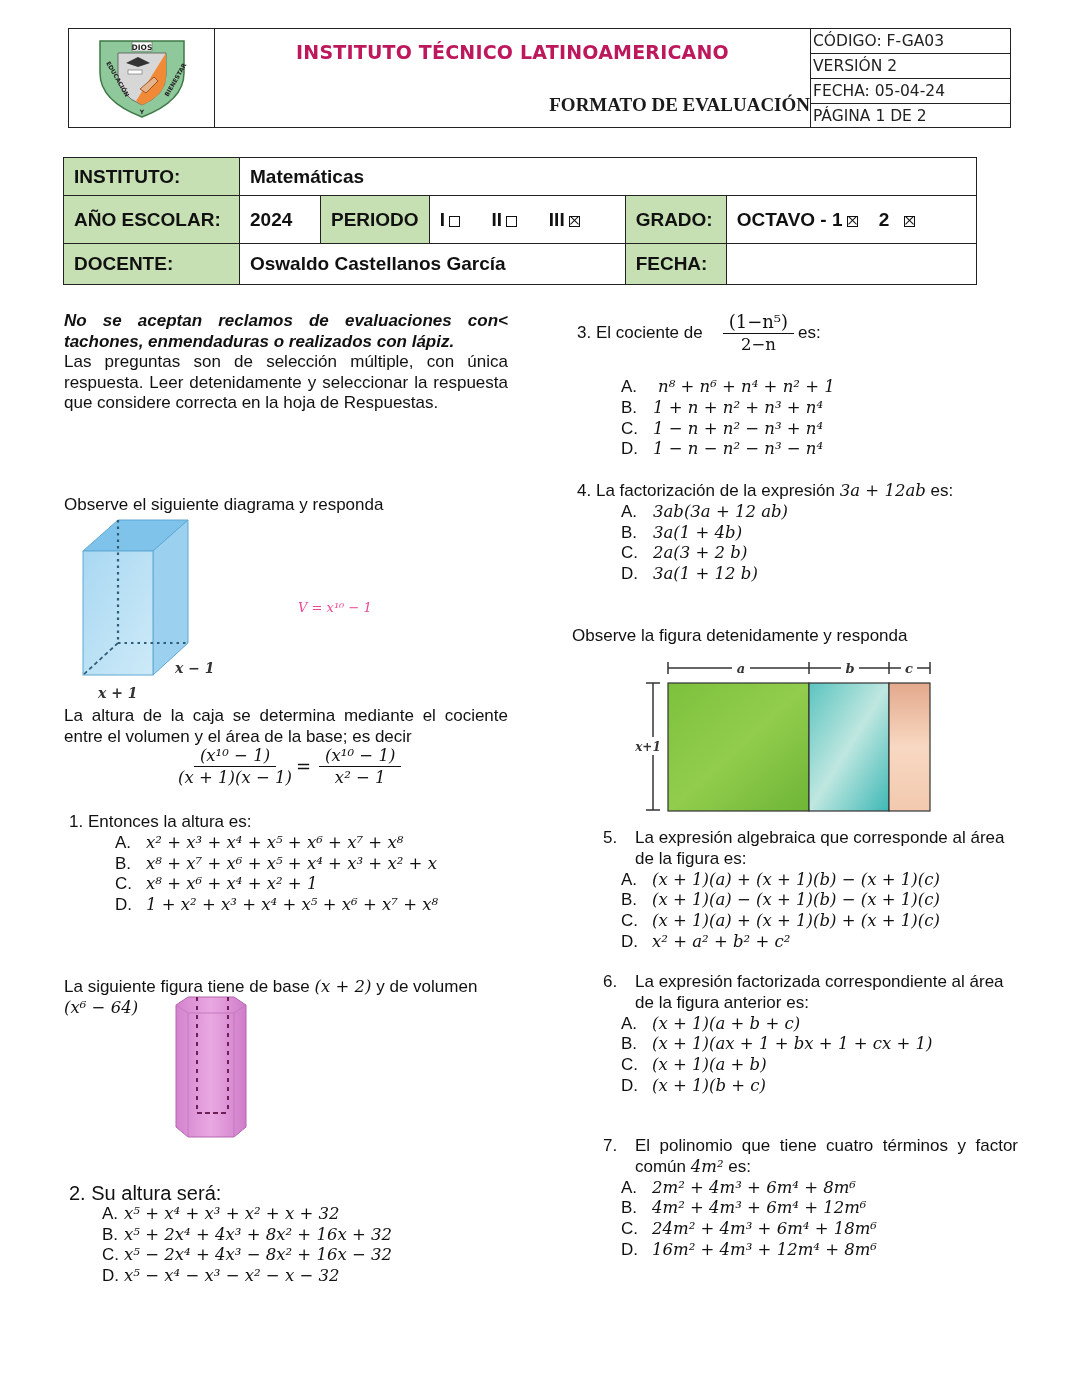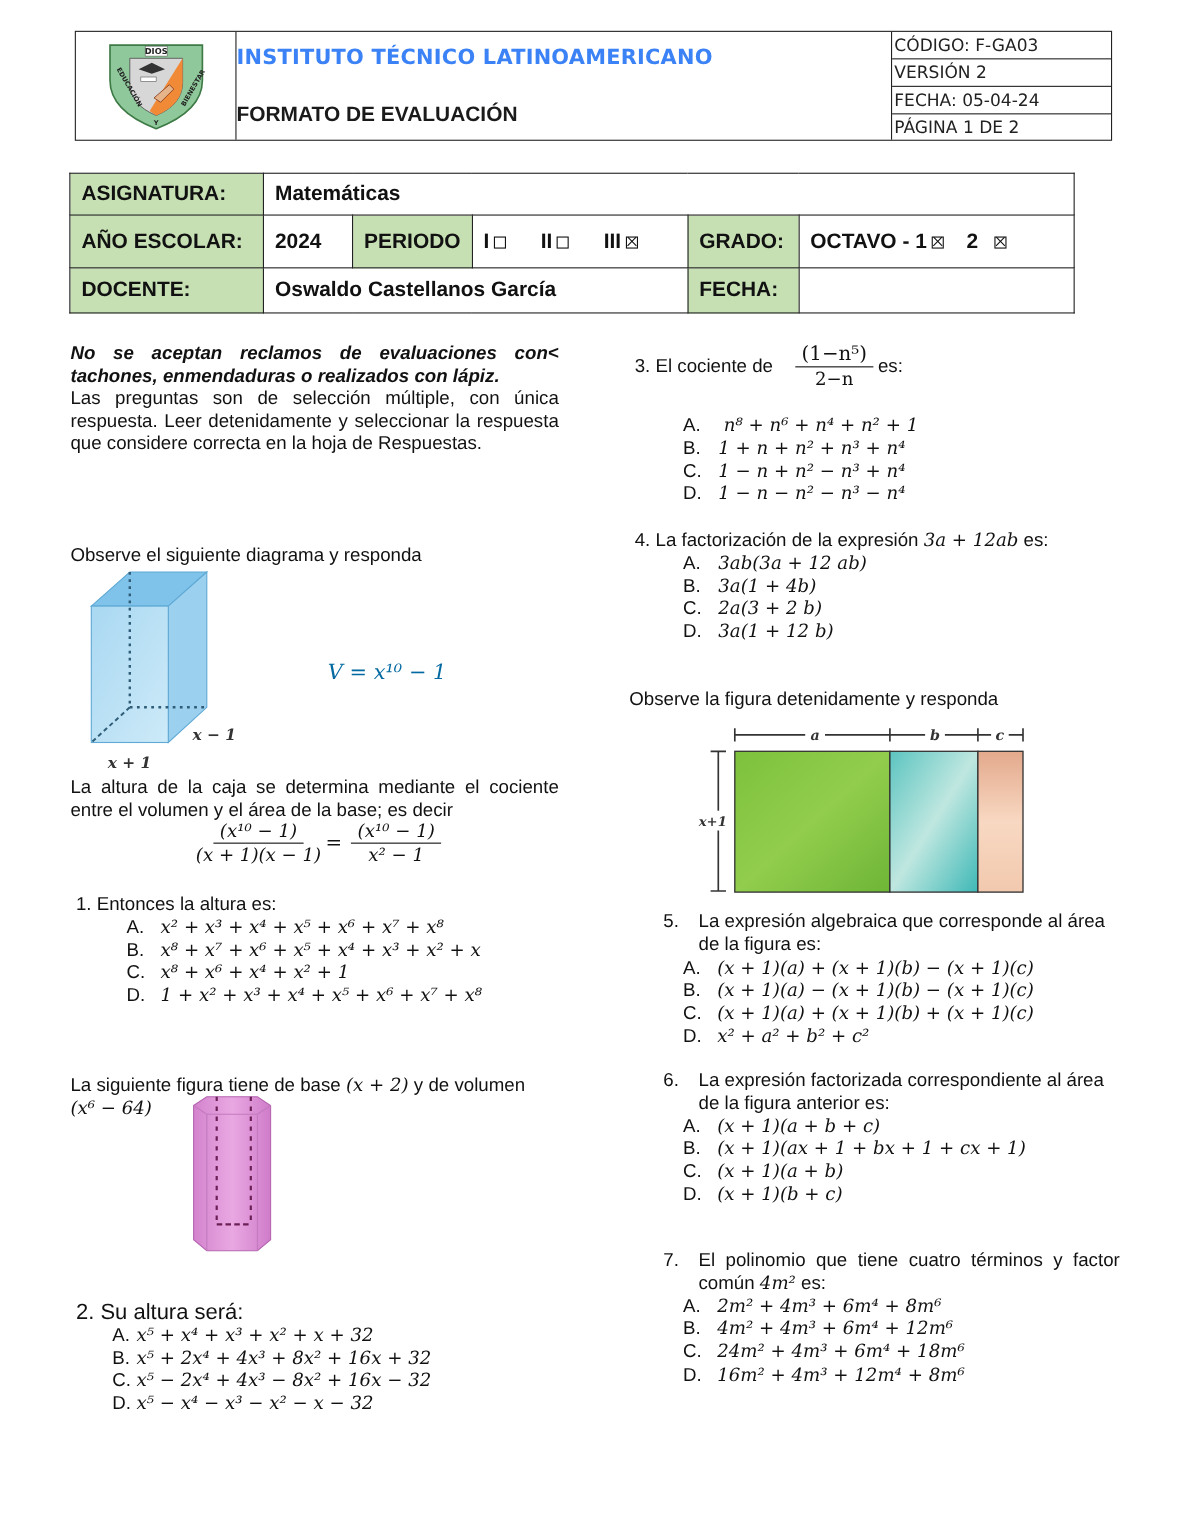--- a/index.html
+++ b/index.html
@@ -6,25 +6,25 @@
   body { width: 1080px; height: 1397px; position: relative; overflow: hidden;
          font-family: "Liberation Sans", sans-serif; color: #111; }
   .abs { position: absolute; }
 
   
   .hdr { position: absolute; left: 68px; top: 28px; width: 943px; height: 100px;
          border: 1.5px solid #222; box-sizing: border-box; display: flex; }
   .hdr-logo { width: 145px; border-right: 1.5px solid #222; display: flex;
               align-items: center; justify-content: center; }
   .hdr-mid { flex: 1; border-right: 1.5px solid #222; position: relative; }
-  .hdr-title { position: absolute; left: 0; right: 0; top: 12px; 
+  .hdr-title { position: absolute; left: 0; right: 0; top: 12px; text-align: center;
                font-family: "DejaVu Sans", sans-serif; font-weight: bold; font-size: 19px;
-               letter-spacing: 0.2px; color: #3b82f6; }
-  .hdr-sub { position: absolute; left: 0; right: 0; top: 65px; text-align: left;
-             font-family: Liberation Sans, sans-serif; font-weight: bold; font-size: 19px;
+               letter-spacing: 0.2px; color: #be185d; }
+  .hdr-sub { position: absolute; left: 0; right: 0; top: 65px; text-align: right;
+             font-family: Liberation Serif, serif; font-weight: bold; font-size: 19px;
              color: #1a1a1a; }
   .hdr-meta { width: 199px; display: flex; flex-direction: column; }
   .hdr-meta div { flex: 1; border-bottom: 1px solid #222; font-family: "DejaVu Sans", sans-serif;
                   font-size: 15.5px; padding-left: 2px; line-height: 24px; color: #222; }
   .hdr-meta div:last-child { border-bottom: none; }
 
   
   .info { position: absolute; left: 63px; top: 157px; width: 914px; border-collapse: collapse;
           font-family: "Liberation Sans", sans-serif; font-weight: bold; font-size: 19px; }
   .info td { border: 1.5px solid #222; padding: 0 10px; height: 37px; white-space: nowrap; }
@@ -76,21 +76,21 @@
     <div>CÓDIGO: F-GA03</div>
     <div>VERSIÓN  2</div>
     <div>FECHA: 05-04-24</div>
     <div>PÁGINA 1 DE 2</div>
   </div>
 </div>
 
 <table class="info">
   <tbody>
       <tr>
-    <td class="lbl" style="width:155px">ASIGNATURA:</td>
+    <td class="lbl" style="width:155px">INSTITUTO:</td>
     <td colspan="5">Matemáticas</td>
   </tr>
   <tr class="r2">
     <td class="lbl">AÑO ESCOLAR:</td>
     <td style="width:60px">2024</td>
     <td class="lbl" style="width:85px">PERIODO</td>
     <td style="width:175px">
       <span>I</span><span class="chk"></span>
       &nbsp;&nbsp;&nbsp;&nbsp;
       <span>II</span><span class="chk"></span>
@@ -128,21 +128,21 @@
   </defs>
   <polygon points="48,2 118,2 83,33 13,33" fill="#7fc3ea" stroke="#5fa9d5" stroke-width="1"></polygon>
   <polygon points="83,33 118,2 118,125 83,157" fill="#9bd0ef" stroke="#5fa9d5" stroke-width="1"></polygon>
   <rect x="13" y="33" width="70" height="124" fill="url(#boxg)" stroke="#5fa9d5" stroke-width="1"></rect>
   <line x1="48" y1="2" x2="48" y2="125" stroke="#2f5d78" stroke-width="2.2" stroke-dasharray="2.5,4"></line>
   <line x1="48" y1="125" x2="118" y2="125" stroke="#2f5d78" stroke-width="2.2" stroke-dasharray="2.5,4"></line>
   <line x1="48" y1="125" x2="13" y2="157" stroke="#2f5d78" stroke-width="1.8" stroke-dasharray="4,3"></line>
   <text x="105" y="155" font-family="DejaVu Serif, serif" font-style="italic" font-weight="bold" font-size="14" fill="#333">x − 1</text>
   <text x="28" y="180" font-family="DejaVu Serif, serif" font-style="italic" font-weight="bold" font-size="14" fill="#333">x + 1</text>
 </svg>
-<div class="abs" style="left:298px; top:600px; font-family:'DejaVu Serif', serif; font-style:italic; font-size:19px; color:#0369a1;">V = x¹⁰ − 1</div>
+<div class="abs" style="left:298px; top:600px; font-family:'DejaVu Serif', serif; font-style:italic; font-size:13px; color:#ec4899;">V = x¹⁰ − 1</div>
 
 <div class="abs para" style="left:64px; top:706px; width:444px;">La altura de la caja se determina mediante el cociente entre el volumen y el área de la base; es decir</div>
 
 <div class="abs" style="left:178px; top:746px; display:flex; align-items:center;">
   <span class="frac">
     <span class="num">(x¹⁰ − 1)</span>
     <span class="den">(x + 1)(x − 1)</span>
   </span>
   <span style="font-size:18px; margin:0 8px 0 4px; font-family:'DejaVu Serif', serif;">=</span>
   <span class="frac">

